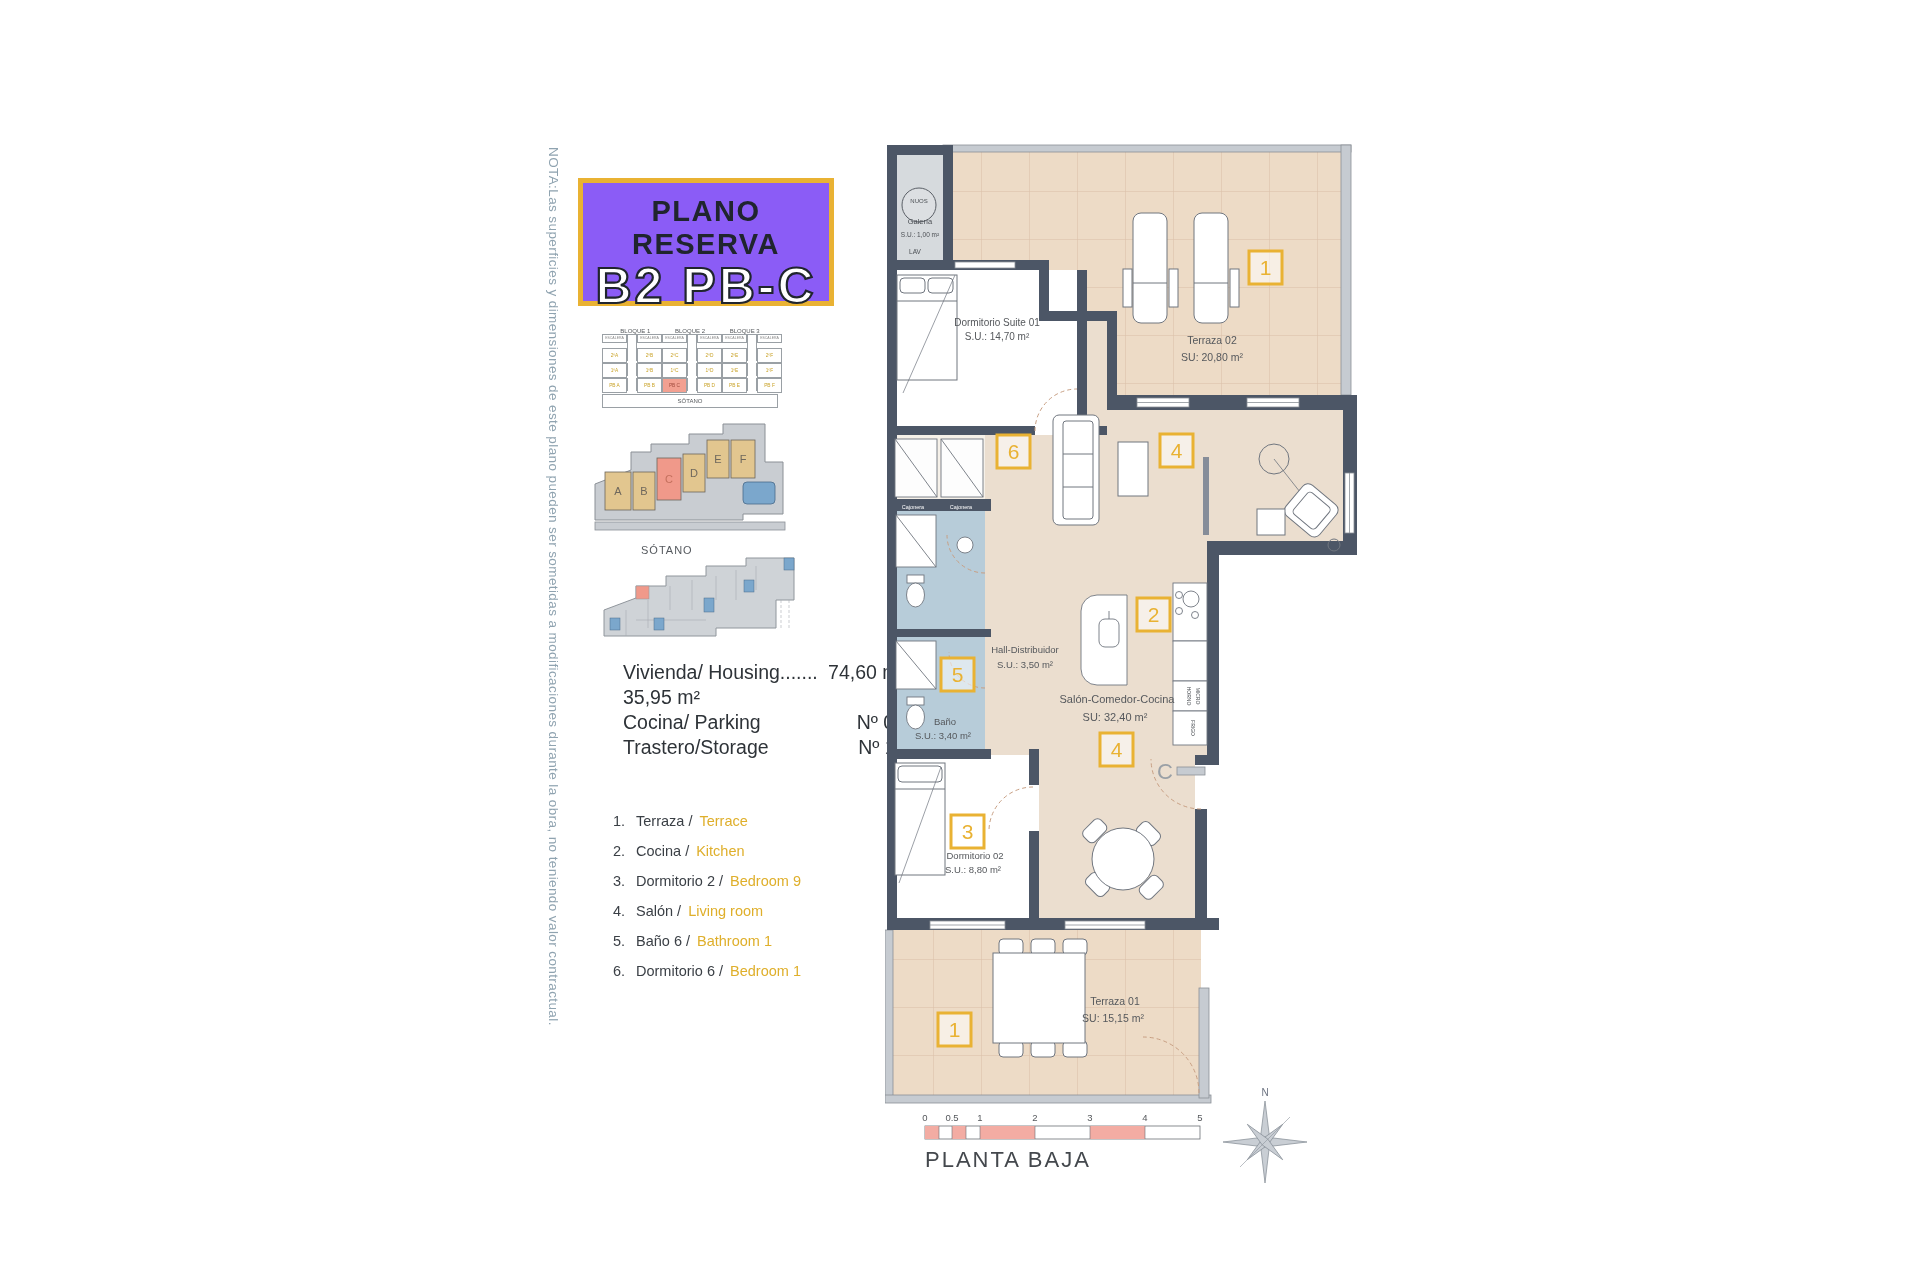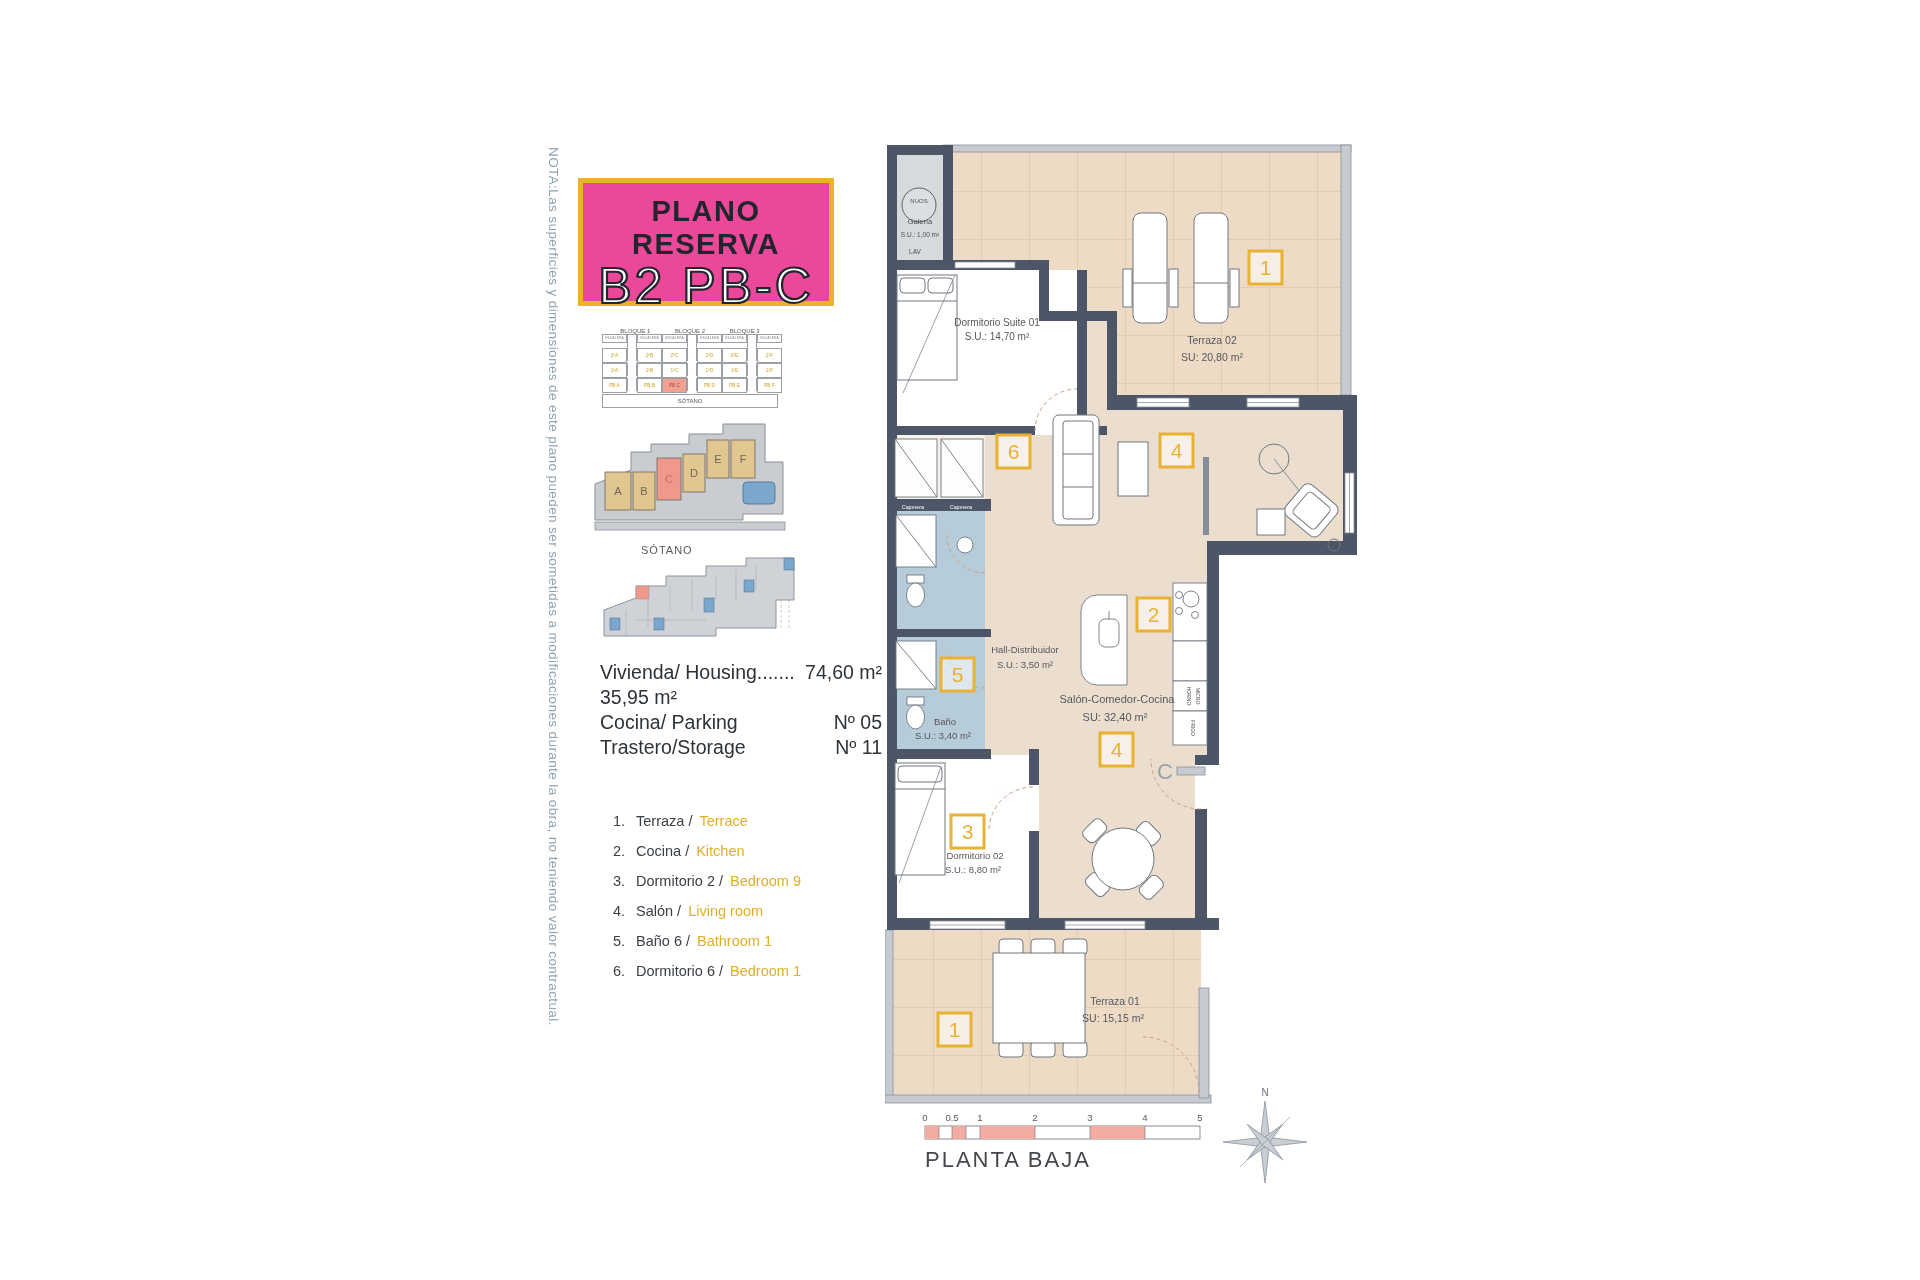--- a/index.html
+++ b/index.html
@@ -5,40 +5,40 @@
   html,body{margin:0;padding:0;background:#ffffff;}
   .canvas{position:relative;width:1920px;height:1280px;background:#fff;overflow:hidden;
           font-family:"Liberation Sans", sans-serif;color:#33373c;}
 
   
   .note-vertical{position:absolute;left:546px;top:147px;height:1010px;
     writing-mode:vertical-rl;font-size:13.5px;letter-spacing:.4px;color:#8FA3B0;}
 
   
   .title-box{position:absolute;left:578px;top:178px;width:246px;height:112px;
-    border:5px solid #E9B233;background:#ec4899;text-align:center;padding-top:6px;}
+    border:5px solid #E9B233;background:#8b5cf6;text-align:center;padding-top:6px;}
   .title-line1{font-size:29px;font-weight:600;letter-spacing:1.5px;color:#20252E;margin-top:6px;}
-  .title-line2{font-size:50px;font-weight:400;letter-spacing:3px;color:#ffffff;
+  .title-line2{font-size:50px;font-weight:700;letter-spacing:3px;color:#ffffff;
     -webkit-text-stroke:2.2px #20252E;line-height:1.02;}
 
   
   .ugrid{position:absolute;left:602px;top:328px;width:176px;}
   .ublocks{display:flex;justify-content:space-between;padding:0 6px;}
   .ublocks span{font-size:6px;color:#55585c;width:56px;text-align:center;}
   .ughead,.ugrow{display:grid;grid-template-columns:25px 10px 25px 25px 10px 25px 25px 10px 25px;}
   .uhc{border:.5px solid #9aa0a5;height:7px;font-size:3.5px;color:#888;text-align:center;overflow:hidden;line-height:7px;}
   .ucell{border:.5px solid #9aa0a5;height:13px;font-size:4.8px;line-height:13px;text-align:center;
     color:#C9A227;overflow:hidden;background:#fff;}
   .ugap{border-left:.5px solid #9aa0a5;border-right:.5px solid #9aa0a5;height:13px;background:#fff;}
   .ugap.t{border-top:.5px solid #9aa0a5;}
   .uhl{background:#F2A091;color:#a14b3e;}
   .ufoot{border:.5px solid #9aa0a5;height:12px;font-size:6px;line-height:12px;text-align:center;color:#55585c;margin-top:1px;}
 
   
-  .areas{position:absolute;left:600px;top:660px;width:282px;}
+  .areas{position:absolute;left:623px;top:660px;width:282px;}
   .arow{display:flex;justify-content:space-between;font-size:19.5px;line-height:25px;color:#2E3338;}
   .arow .v{white-space:nowrap;text-align:center;}
 
   
   .legend{position:absolute;left:613px;top:813px;}
   .leg-item{display:flex;gap:7px;font-size:14.5px;margin-bottom:14px;color:#3A3F45;}
   .leg-num{width:16px;}
   .leg-en{color:#DFAF2B;}
 
   svg text{font-family:"Liberation Sans", sans-serif;}

